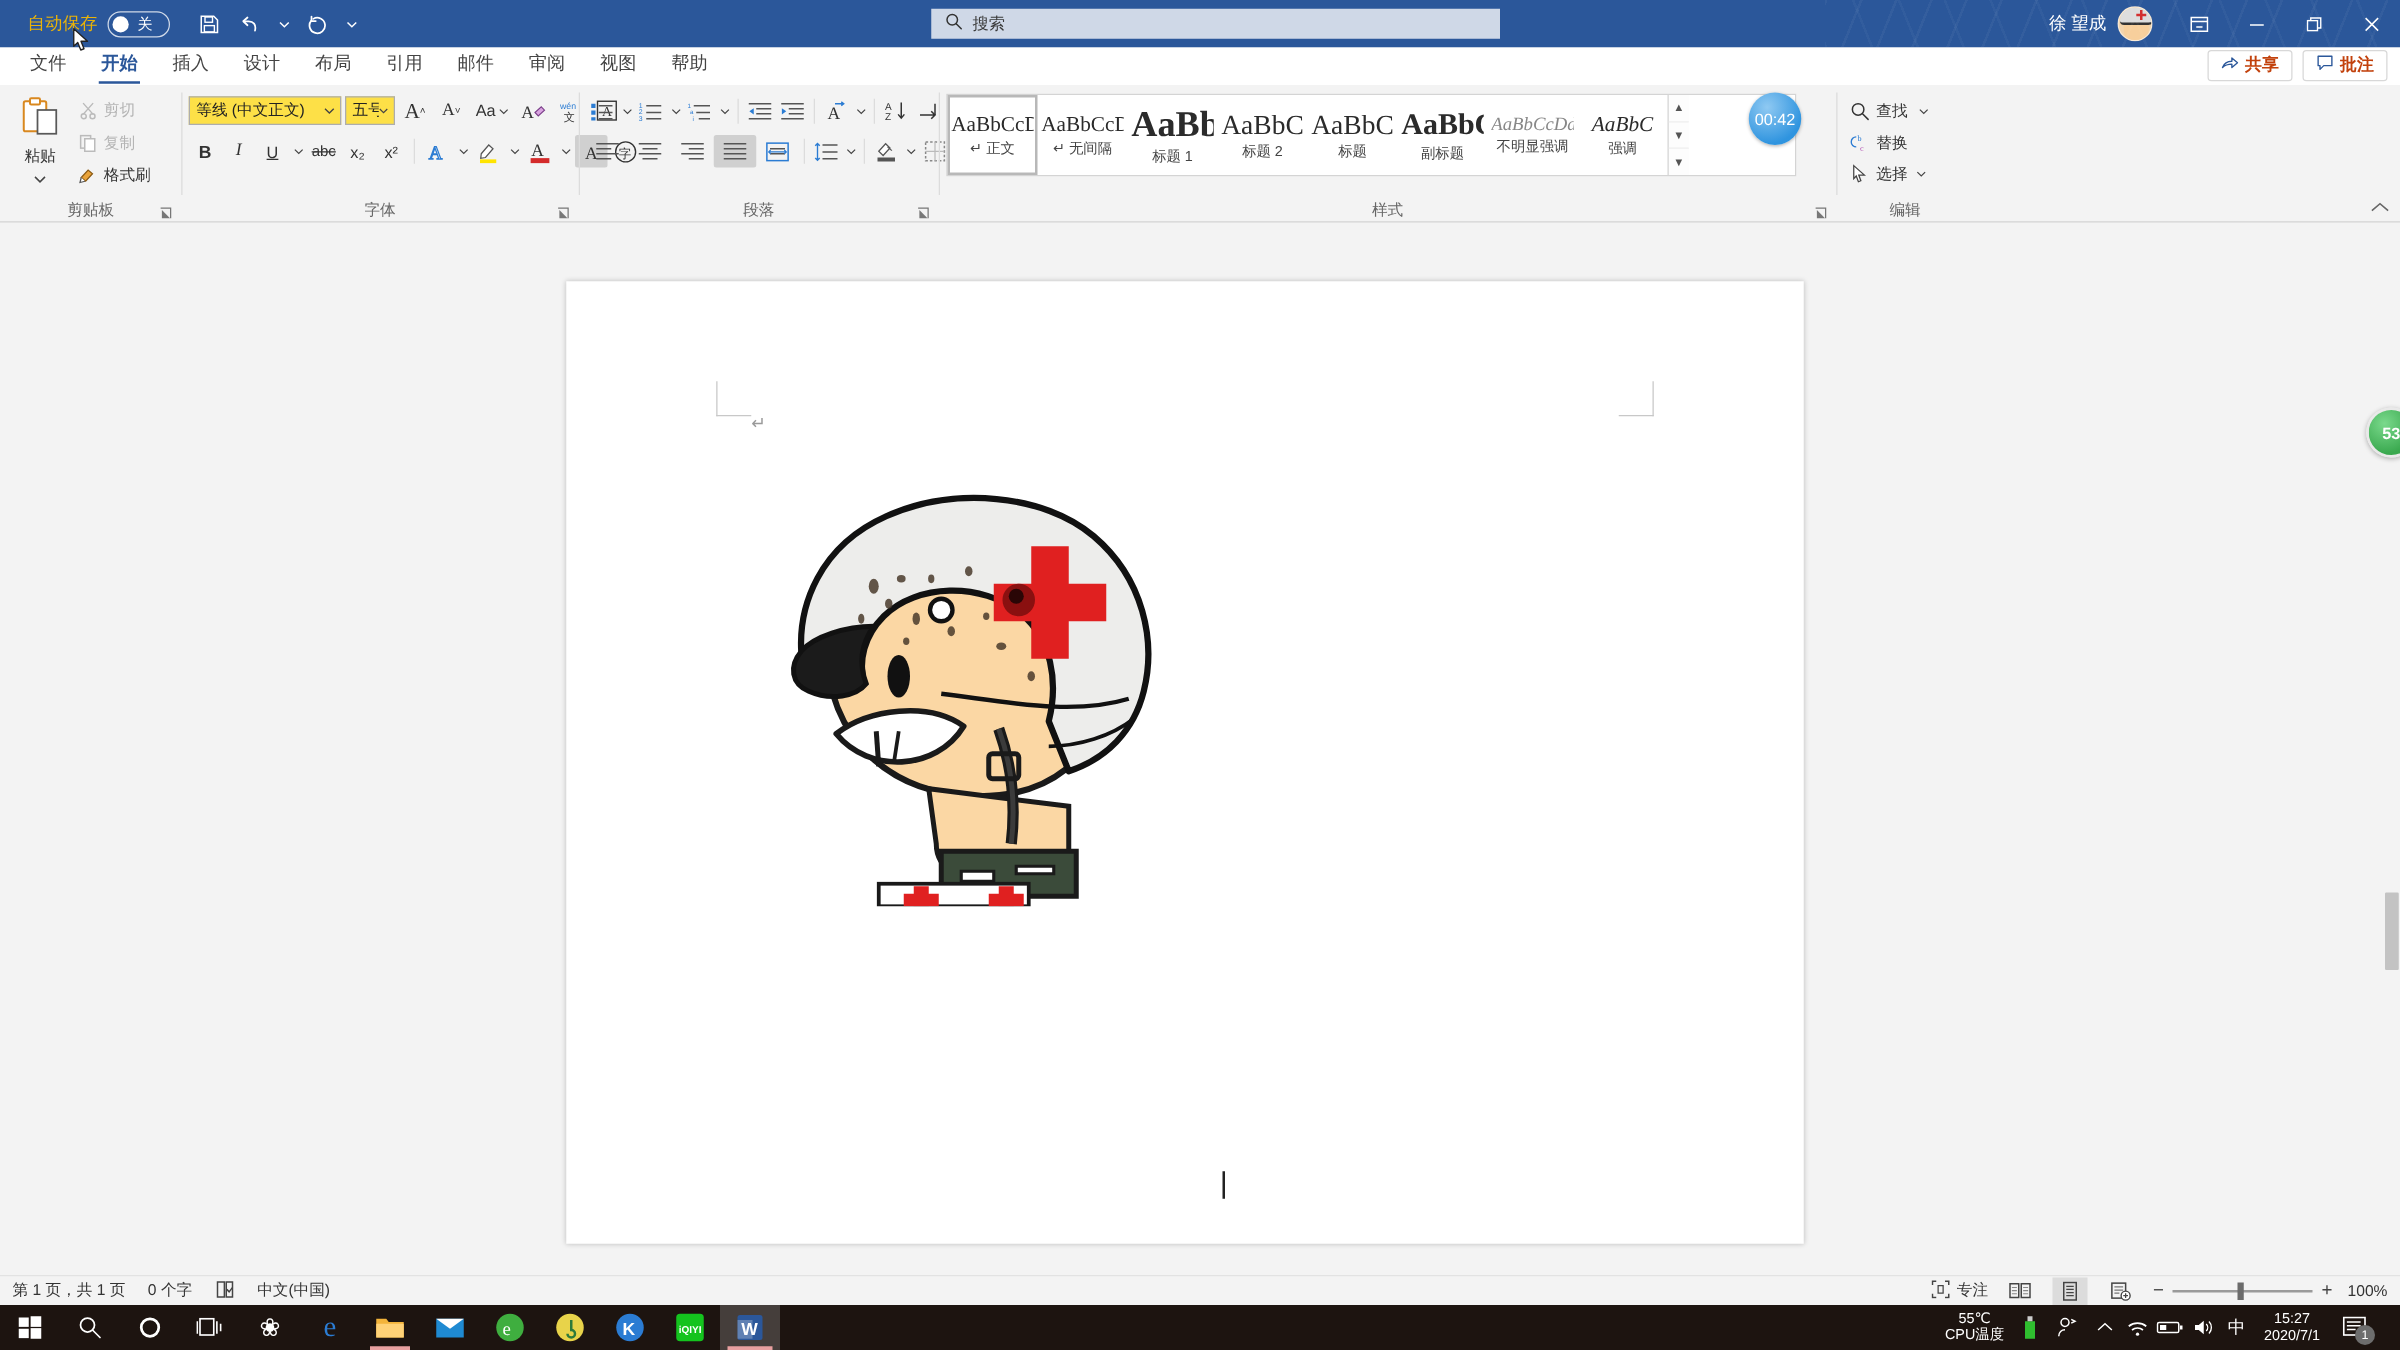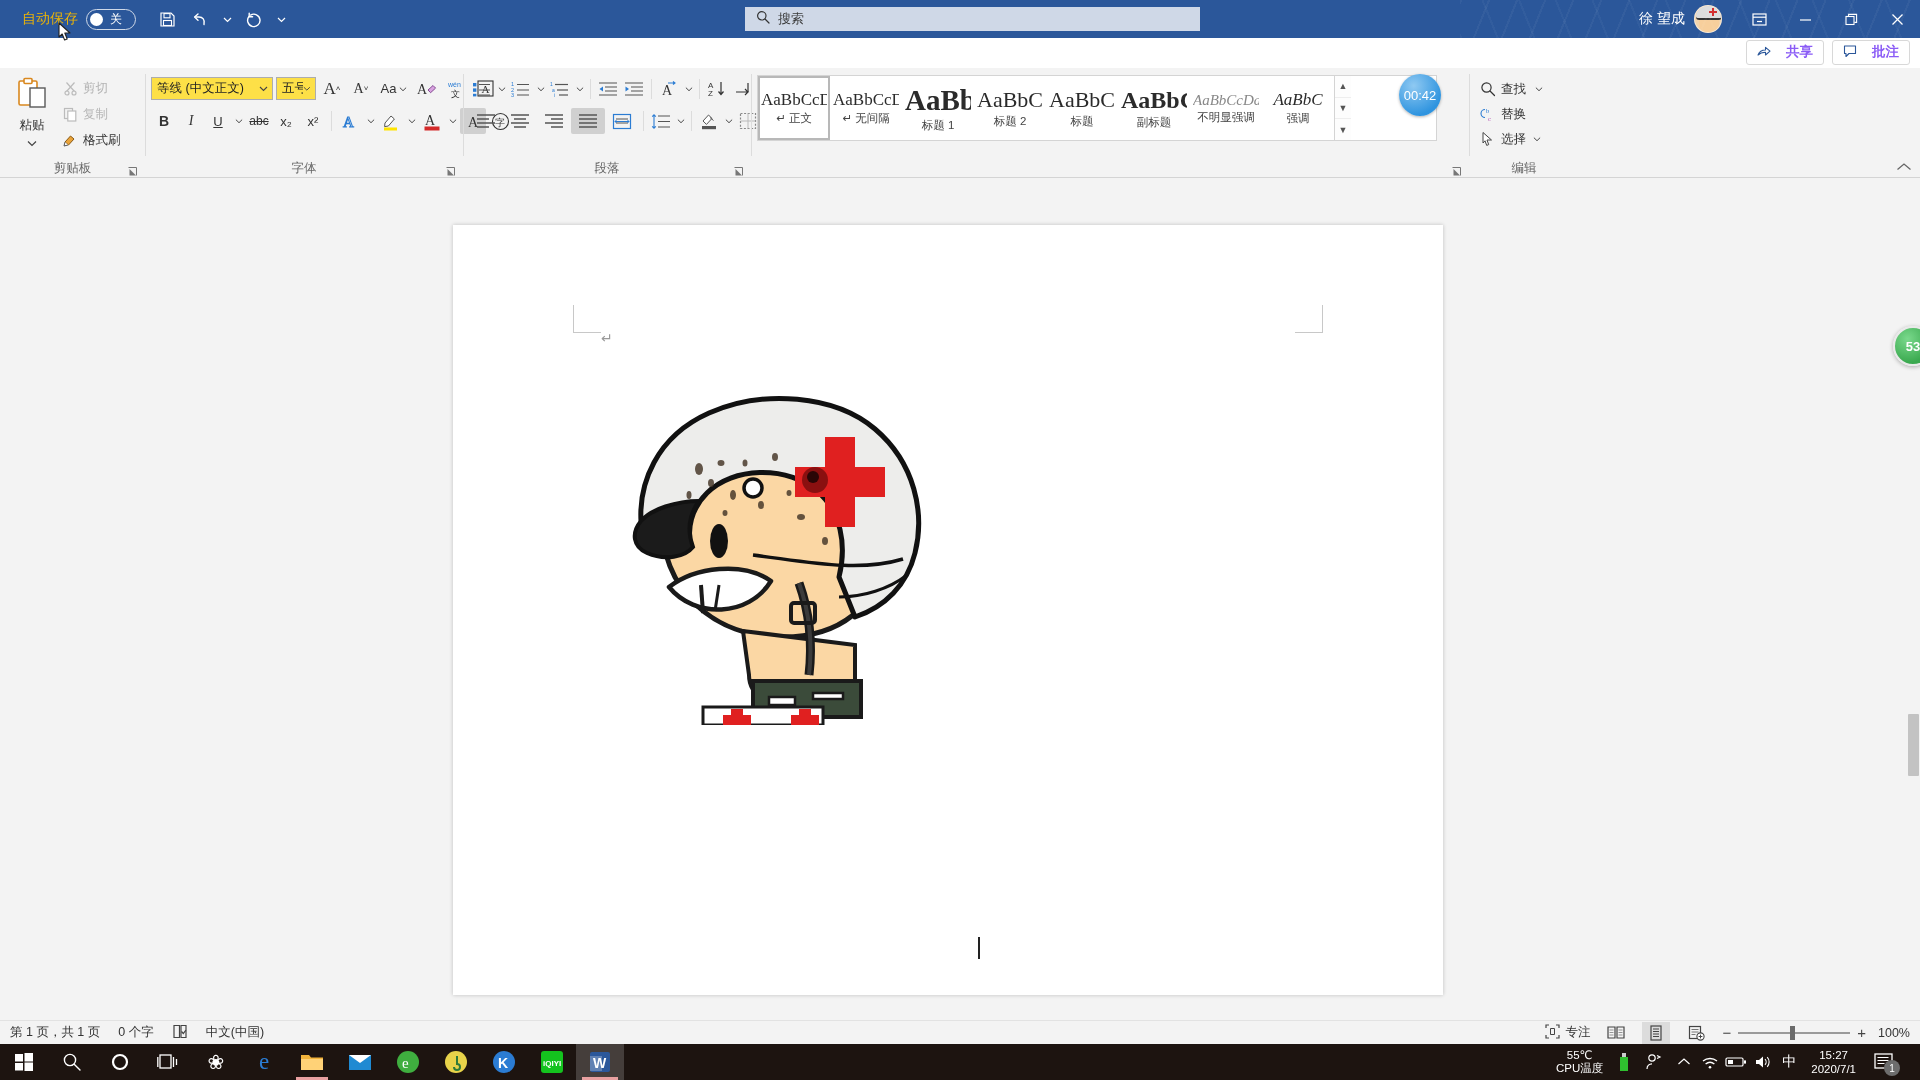--- a/index.html
+++ b/index.html
@@ -75,21 +75,21 @@
   .tabs { display:flex; align-items:flex-end; padding-left:10px; gap:0; }
   .tab {
     font-size:14.5px; color:#444; padding:3px 14px 6px; position:relative; line-height:19px;
   }
   .tab.active { color:#2b579a; font-weight:bold; }
   .tab.active::after {
     content:""; position:absolute; left:12px; right:12px; bottom:0; height:2.5px; background:#2b579a;
   }
   .tabstrip-right { position:absolute; right:10px; bottom:2px; display:flex; gap:8px; }
   .trbtn {
-    display:flex; align-items:center; gap:15px; font-size:13.5px; color:#8b5cf6;
+    display:flex; align-items:flex-start; gap:5px; font-size:13.5px; color:#c2410c;
     border:1px solid #d8d8d8; border-radius:3px; padding:2px 10px 3px; background:#fff;
     font-weight:bold;
   }
 
   
   .ribbon {
     height:110px; background:#f3f3f3; display:flex; align-items:stretch;
     border-bottom:1px solid #d4d4d4; position:relative;
   }
   .group { position:relative; display:flex; flex-direction:column; padding:4px 0 0; height:110px; }
@@ -310,20 +310,32 @@
     </span>
     <span class="winbtn close">
       <svg width="13" height="13" viewBox="0 0 13 13">
           <path d="M1.5 1.5l10 10M11.5 1.5l-10 10" stroke="#fff" stroke-width="1.25"></path>
         </svg>
     </span>
   </div>
 </div>
 
 <div class="tabstrip">
+  <div class="tabs">
+    <div class="tab">文件</div>
+    <div class="tab active">开始</div>
+    <div class="tab">插入</div>
+    <div class="tab">设计</div>
+    <div class="tab">布局</div>
+    <div class="tab">引用</div>
+    <div class="tab">邮件</div>
+    <div class="tab">审阅</div>
+    <div class="tab">视图</div>
+    <div class="tab">帮助</div>
+  </div>
   <div class="tabstrip-right">
     <div class="trbtn">
       <span>
         <svg width="14" height="14" viewBox="0 0 14 14">
             <path d="M1 11c1.5-4 4.5-5 7.5-5V3.4L13 7.2 8.5 11V8.3C5.8 8.3 3 9 1 11z" fill="none" stroke="#2b579a" stroke-width="1.1" stroke-linejoin="round"></path>
           </svg>
       </span>
       <span>共享</span>
     </div>
     <div class="trbtn">
@@ -717,20 +729,21 @@
           <span class="style-prev" style="font-style:italic;font-size:17px;">AaBbC</span>
           <span class="style-name">强调</span>
         </div>
         <div class="gallery-scroll">
           <div>▲</div>
           <div>▼</div>
           <div style="border-bottom:none;">▼</div>
         </div>
       </div>
     </div>
+    <div class="group-label">样式</div>
     <span class="dialog-launcher">
       <svg width="12" height="12" viewBox="0 0 12 12">
           <path d="M1.5 1.5h8v8" fill="none" stroke="#777" stroke-width="1"></path>
           <path d="M9 9.5H2.5V3" fill="#777"></path>
         </svg>
     </span>
 
     <div style="position:absolute; right:28px; top:6px; width:42px; height:42px; border-radius:50%;
                 background:radial-gradient(circle at 35% 28%, #8fc9f2, #2f94df 72%); display:flex;
                 align-items:center; justify-content:center; color:#fff; font-size:13px; box-shadow:0 1px 3px rgba(0,0,0,.3);">

